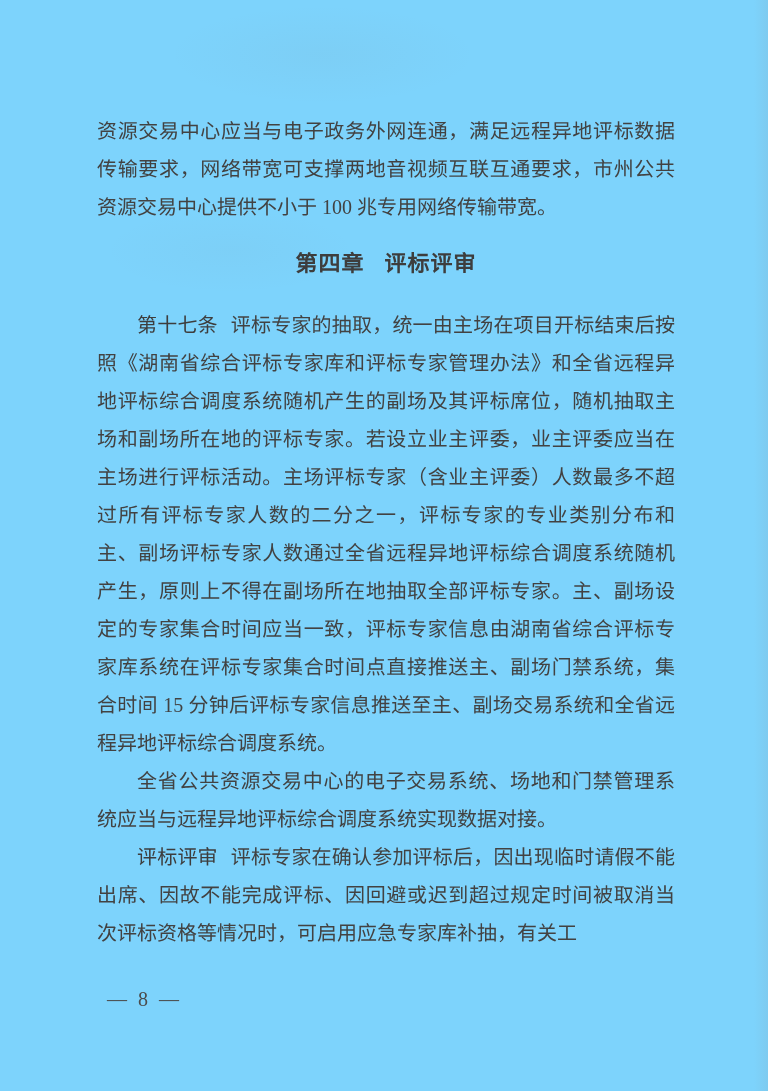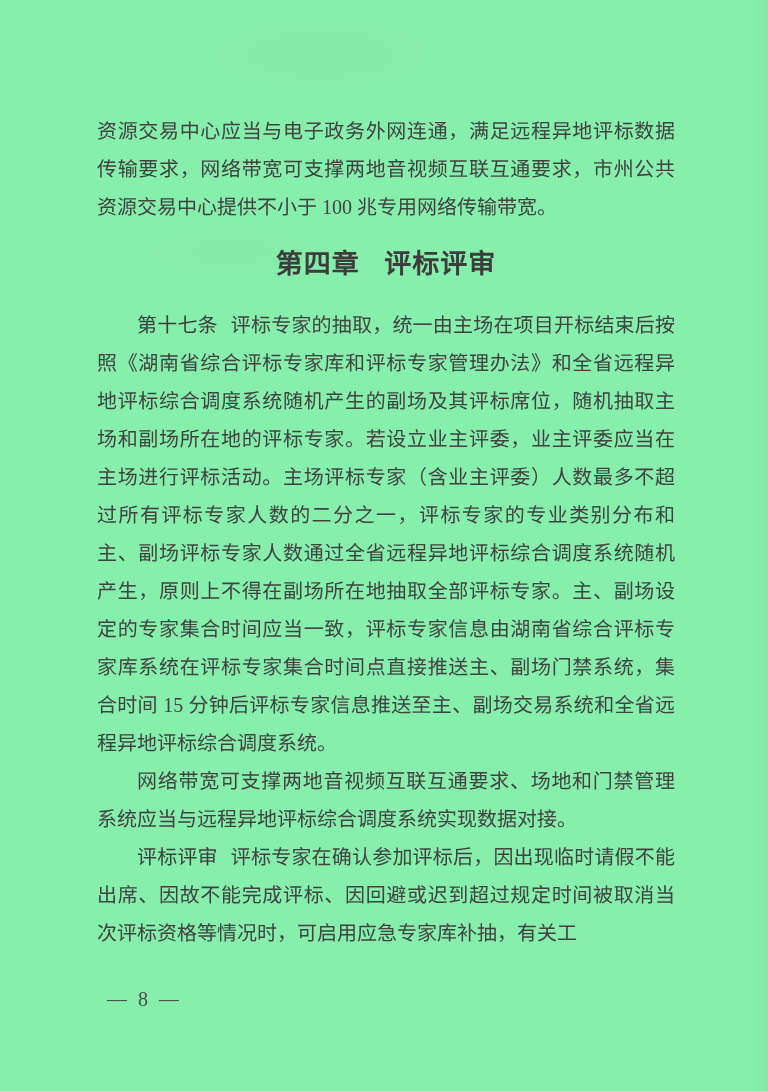--- a/index.html
+++ b/index.html
@@ -5,21 +5,21 @@
   html, body {
     margin: 0;
     padding: 0;
     background: #ffffff;
   }
   .page {
     position: relative;
     width: 768px;
     height: 1091px;
     margin: 0;
-    background: #86efac;
+    background: #7dd3fc;
     overflow: hidden;
     font-family: "Liberation Serif", "DejaVu Serif", serif;
   }
   
   .page::before {
     content: "";
     position: absolute;
     inset: 0;
     pointer-events: none;
     background:
@@ -43,21 +43,21 @@
   }
   .indent {
     text-indent: 2em;
   }
   .chapter {
     margin: 19px 0 23px 0;
     text-align: center;
     text-indent: 0;
     font-family: "Liberation Sans", "DejaVu Sans", sans-serif;
     font-weight: 700;
-    font-size: 27px;
+    font-size: 22px;
     letter-spacing: 1px;
     color: #3d3d3d;
   }
   .chapter .chapter-gap {
     display: inline-block;
     width: 0.9em;
   }
   .article-label {
     font-family: "Liberation Sans", "DejaVu Sans", sans-serif;
     font-weight: 400;
@@ -82,21 +82,21 @@
     <p class="para">资源交易中心应当与电子政务外网连通，满足远程异地评标数据传输要求，网络带宽可支撑两地音视频互联互通要求，市州公共资源交易中心提供不小于 100 兆专用网络传输带宽。</p>
 
     <h2 class="chapter">
       <span>第四章</span><span class="chapter-gap"></span><span>评标评审</span>
     </h2>
 
     <p class="para indent">
       <span class="article-label">第十七条</span><span>评标专家的抽取，统一由主场在项目开标结束后按照《湖南省综合评标专家库和评标专家管理办法》和全省远程异地评标综合调度系统随机产生的副场及其评标席位，随机抽取主场和副场所在地的评标专家。若设立业主评委，业主评委应当在主场进行评标活动。主场评标专家（含业主评委）人数最多不超过所有评标专家人数的二分之一，评标专家的专业类别分布和主、副场评标专家人数通过全省远程异地评标综合调度系统随机产生，原则上不得在副场所在地抽取全部评标专家。主、副场设定的专家集合时间应当一致，评标专家信息由湖南省综合评标专家库系统在评标专家集合时间点直接推送主、副场门禁系统，集合时间 15 分钟后评标专家信息推送至主、副场交易系统和全省远程异地评标综合调度系统。</span>
     </p>
 
-    <p class="para indent">网络带宽可支撑两地音视频互联互通要求、场地和门禁管理系统应当与远程异地评标综合调度系统实现数据对接。</p>
+    <p class="para indent">全省公共资源交易中心的电子交易系统、场地和门禁管理系统应当与远程异地评标综合调度系统实现数据对接。</p>
 
     <p class="para indent">
       <span class="article-label">评标评审</span><span>评标专家在确认参加评标后，因出现临时请假不能出席、因故不能完成评标、因回避或迟到超过规定时间被取消当次评标资格等情况时，可启用应急专家库补抽，有关工</span>
     </p>
 
   </div>
 
   <div class="footer">— 8 —</div>
 </div>
 

